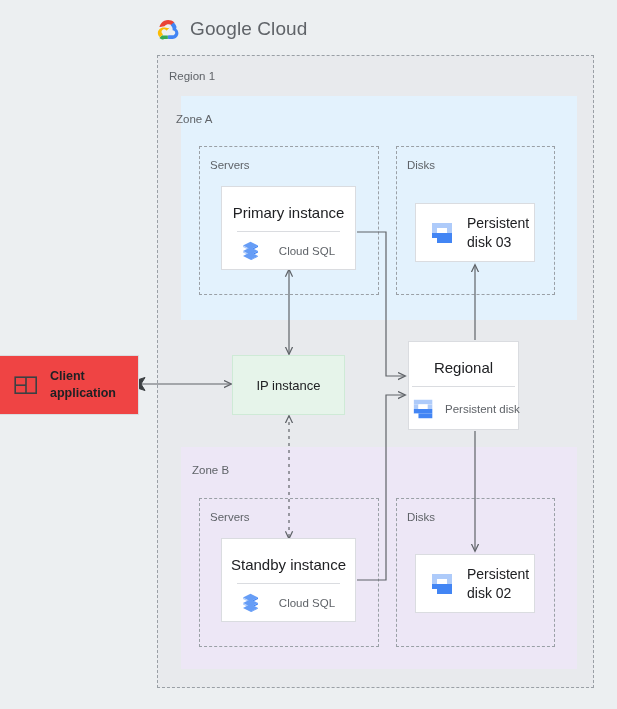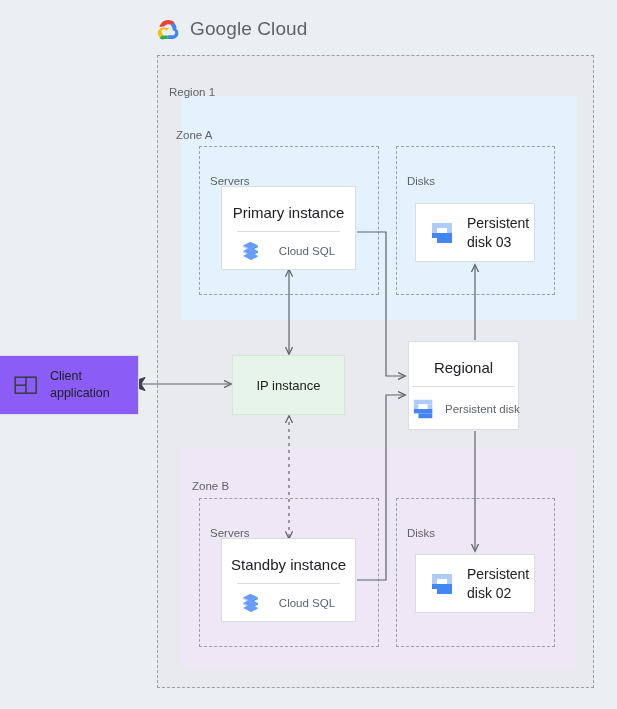--- a/index.html
+++ b/index.html
@@ -69,21 +69,20 @@
   .servers-a { left: 199px; top: 146px; width: 180px; height: 149px; }
   .disks-a   { left: 396px; top: 146px; width: 159px; height: 149px; }
   .servers-b { left: 199px; top: 498px; width: 180px; height: 149px; }
   .disks-b   { left: 396px; top: 498px; width: 159px; height: 149px; }
 
   .container-label {
     position: absolute;
     font-size: 11.5px;
     color: #5f6368;
     white-space: nowrap;
-    margin-top: 16px;
   }
   .lbl-region   { left: 169px; top: 70px; }
   .lbl-zone-a   { left: 176px; top: 113px; }
   .lbl-zone-b   { left: 192px; top: 464px; }
   .lbl-servers-a{ left: 210px; top: 159px; }
   .lbl-disks-a  { left: 407px; top: 159px; }
   .lbl-servers-b{ left: 210px; top: 511px; }
   .lbl-disks-b  { left: 407px; top: 511px; }
 
   
@@ -156,28 +155,29 @@
     align-items: center;
     gap: 9px;
     margin-top: 10px;
     width: 103px;
   }
 
   .client-app {
     position: absolute;
     left: -1px; top: 355px;
     width: 140px; height: 60px;
-    background: #8b5cf6;
+    background: #ef4444;
     border: 1px solid #dadce0;
     box-sizing: border-box;
     display: flex;
     align-items: center;
     gap: 12px;
     padding-left: 14px;
     z-index: 6;
+    font-weight: bold;
   }
   .client-label {
     font-size: 12.5px;
     color: #202124;
     line-height: 1.35;
   }
 
   .ip-address {
     position: absolute;
     left: 232px; top: 355px;

